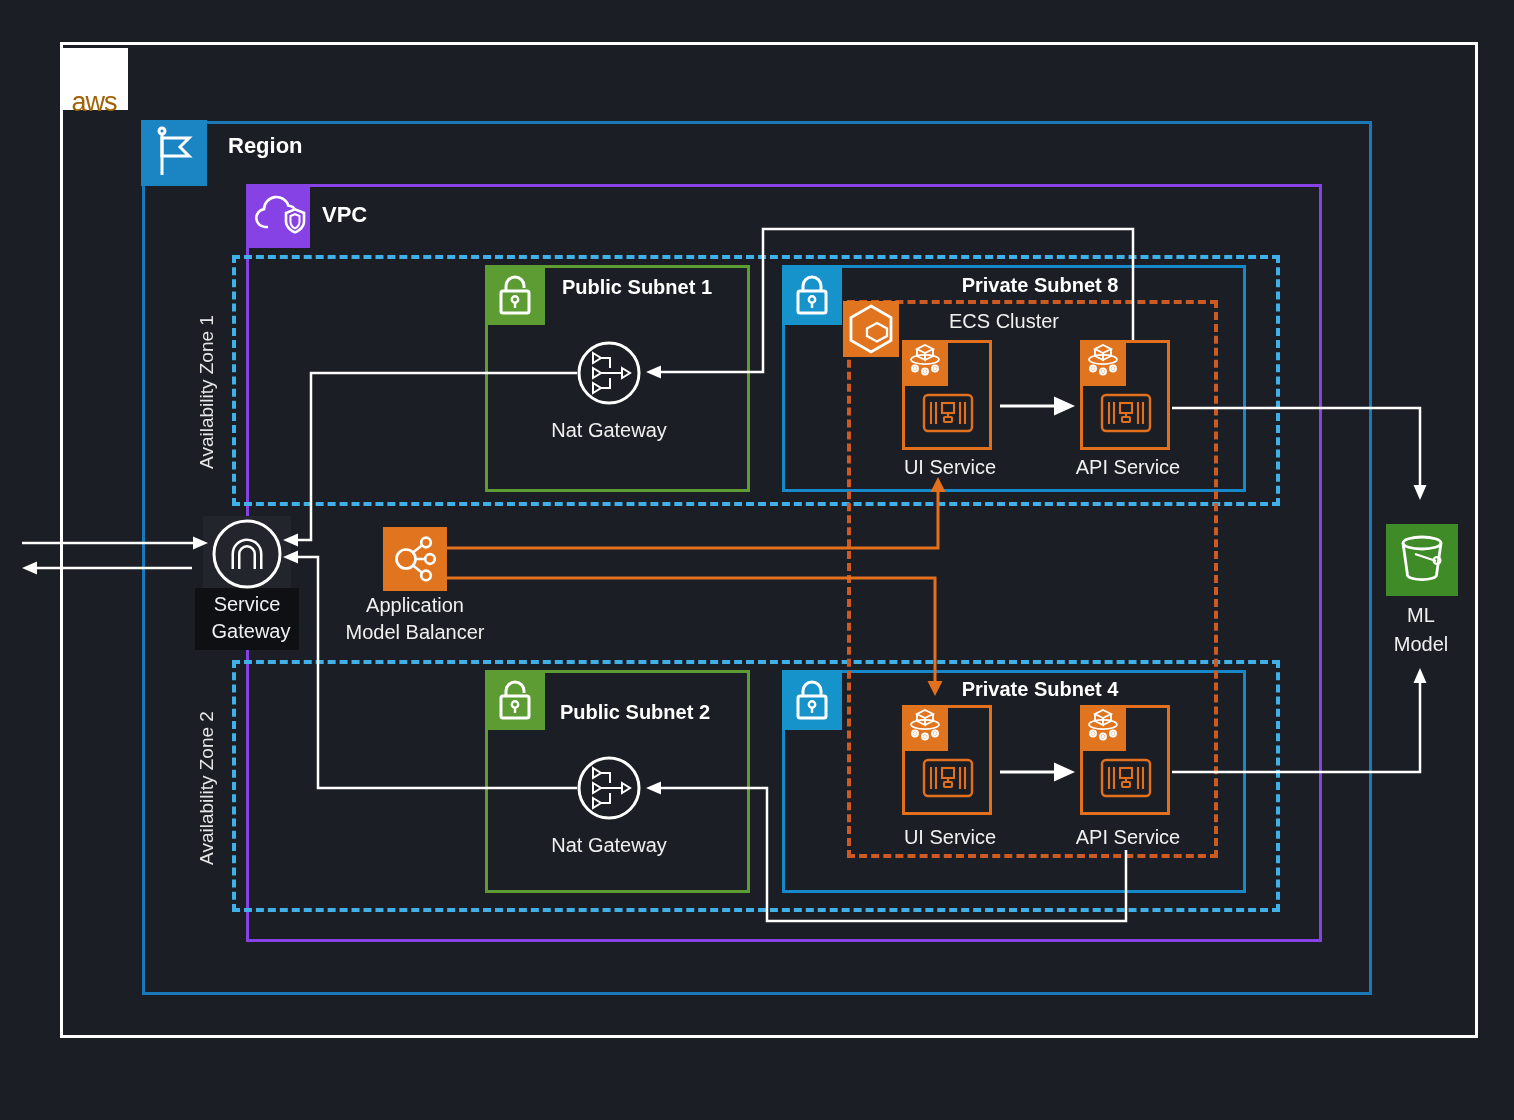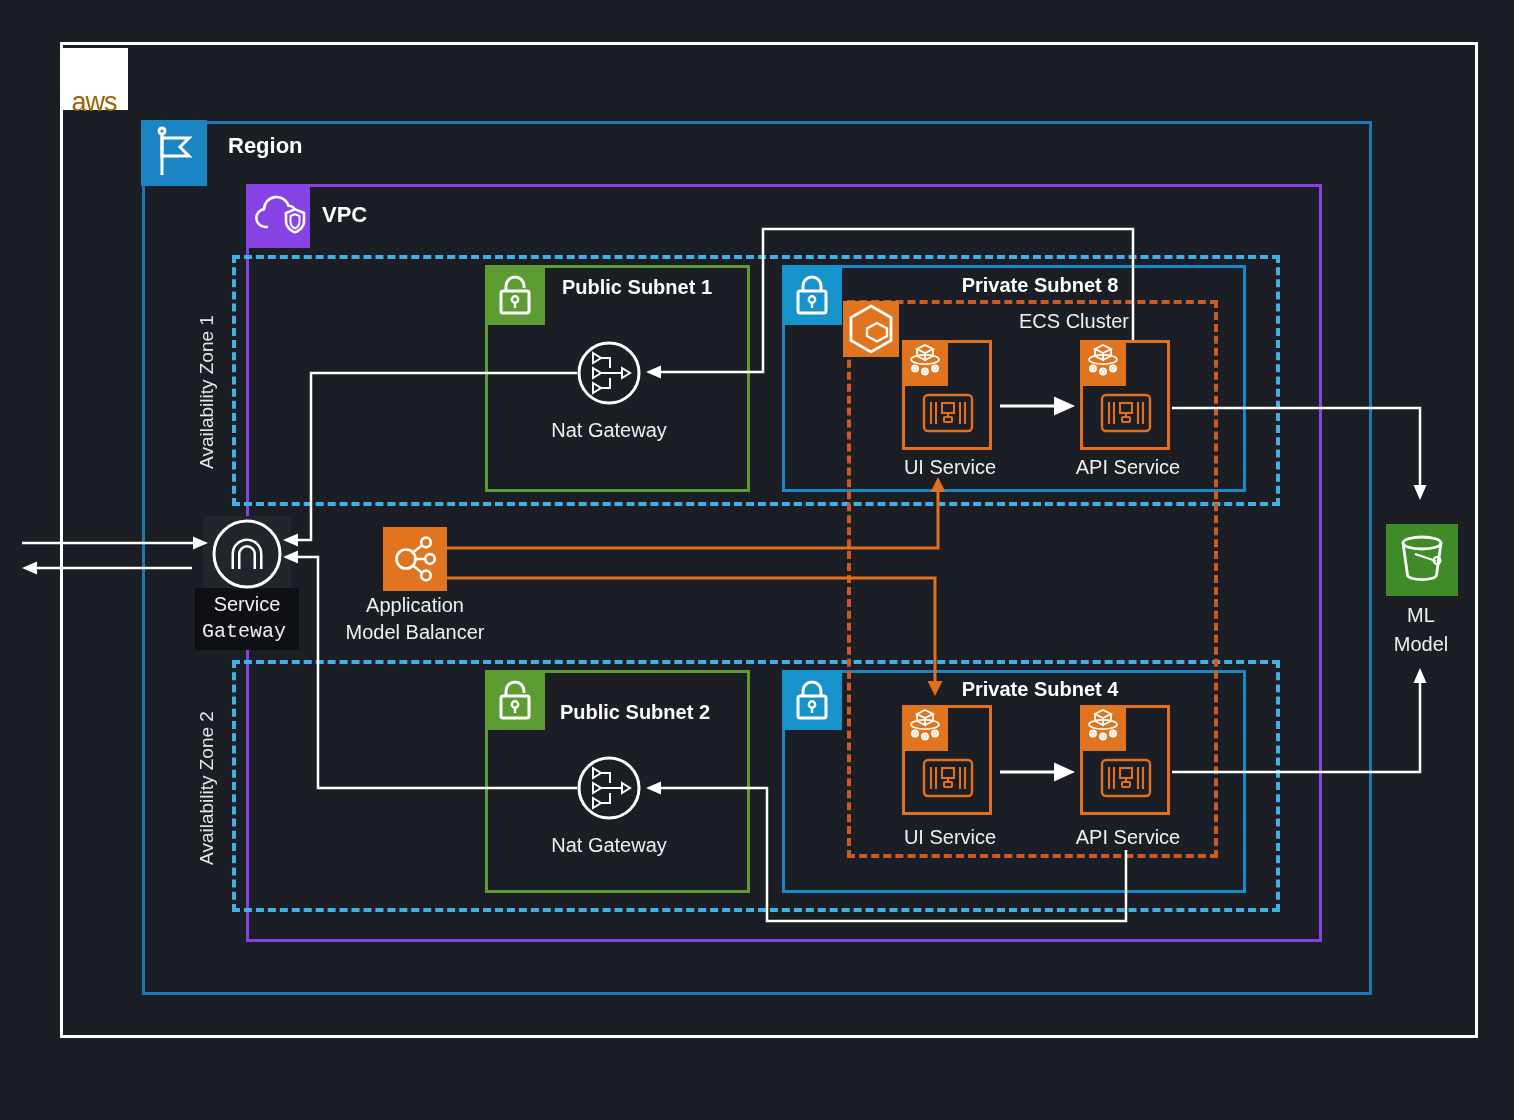--- a/index.html
+++ b/index.html
@@ -142,21 +142,21 @@
     </svg>
   </div>
   <div class="title title-c" style="left:1040px;top:678px;">Private Subnet 4</div>
 
   <div class="icon-sq" style="left:843px;top:301px;width:56px;height:56px;background:#e0741f;">
     <svg width="56" height="56" viewBox="0 0 56 56" fill="none" stroke="#ffffff" stroke-width="2.8">
       <path d="M28 5 L48 16.5 V39.5 L28 51 L8 39.5 V16.5 Z"></path>
       <path d="M34 22 L44 27.5 V35 L34 40.5 L24 35 V27.5 Z" stroke-width="2.3"></path>
     </svg>
   </div>
-  <div class="label" style="left:1074px;top:310px;">ECS Cluster</div>
+  <div class="label" style="left:1004px;top:310px;">ECS Cluster</div>
 
   <div class="svc" style="left:902px;top:340px;width:90px;height:110px;">
     <span class="corner">
       <svg width="46" height="46" viewBox="0 0 46 46" fill="none" stroke="#ffffff" stroke-width="1.9">
         <path d="M23 5 L31 9 L23 13 L15 9 Z"></path>
           <path d="M15 9 V16 L23 20 V13"></path>
           <path d="M31 9 V16 L23 20"></path>
         <ellipse cx="23" cy="19.5" rx="14" ry="4.6" stroke-width="1.6"></ellipse>
         <circle cx="13" cy="28.5" r="3"></circle>
           <circle cx="23" cy="31.5" r="3"></circle>
@@ -288,21 +288,21 @@
   <div class="label" style="left:609px;top:834px;">Nat Gateway</div>
 
   <div class="abs" style="left:208px;top:515px;">
     <svg width="78" height="78" viewBox="0 0 78 78" fill="none">
       <circle cx="39" cy="39" r="33" stroke="#ffffff" stroke-width="3"></circle>
       <path d="M28 54 V39 a11 11 0 0 1 22 0 V54" stroke="#ffffff" stroke-width="9"></path>
       <path d="M28 54 V39 a11 11 0 0 1 22 0 V54" stroke="#22252b" stroke-width="4"></path>
     </svg>
   </div>
   <div class="label" style="left:247px;top:593px;">Service</div>
-  <div class="label" style="left:244px;top:620px;font-family:Liberation Mono, monospace;">Gateway</div>
+  <div class="label" style="left:251px;top:620px;">Gateway</div>
 
   <div class="icon-sq" style="left:383px;top:527px;width:64px;height:64px;background:#e0741f;">
     <svg width="64" height="64" viewBox="0 0 64 64" fill="none" stroke="#ffffff" stroke-width="2.7">
       <circle cx="23" cy="32" r="9.5"></circle>
       <circle cx="43" cy="15.5" r="4.8"></circle>
         <circle cx="47" cy="32" r="4.8"></circle>
         <circle cx="43" cy="48.5" r="4.8"></circle>
       <path d="M30 25.5 L38.7 18.5 M32.5 32 L42.2 32 M30 38.5 L38.7 45.5" stroke-width="2.4"></path>
     </svg>
   </div>

